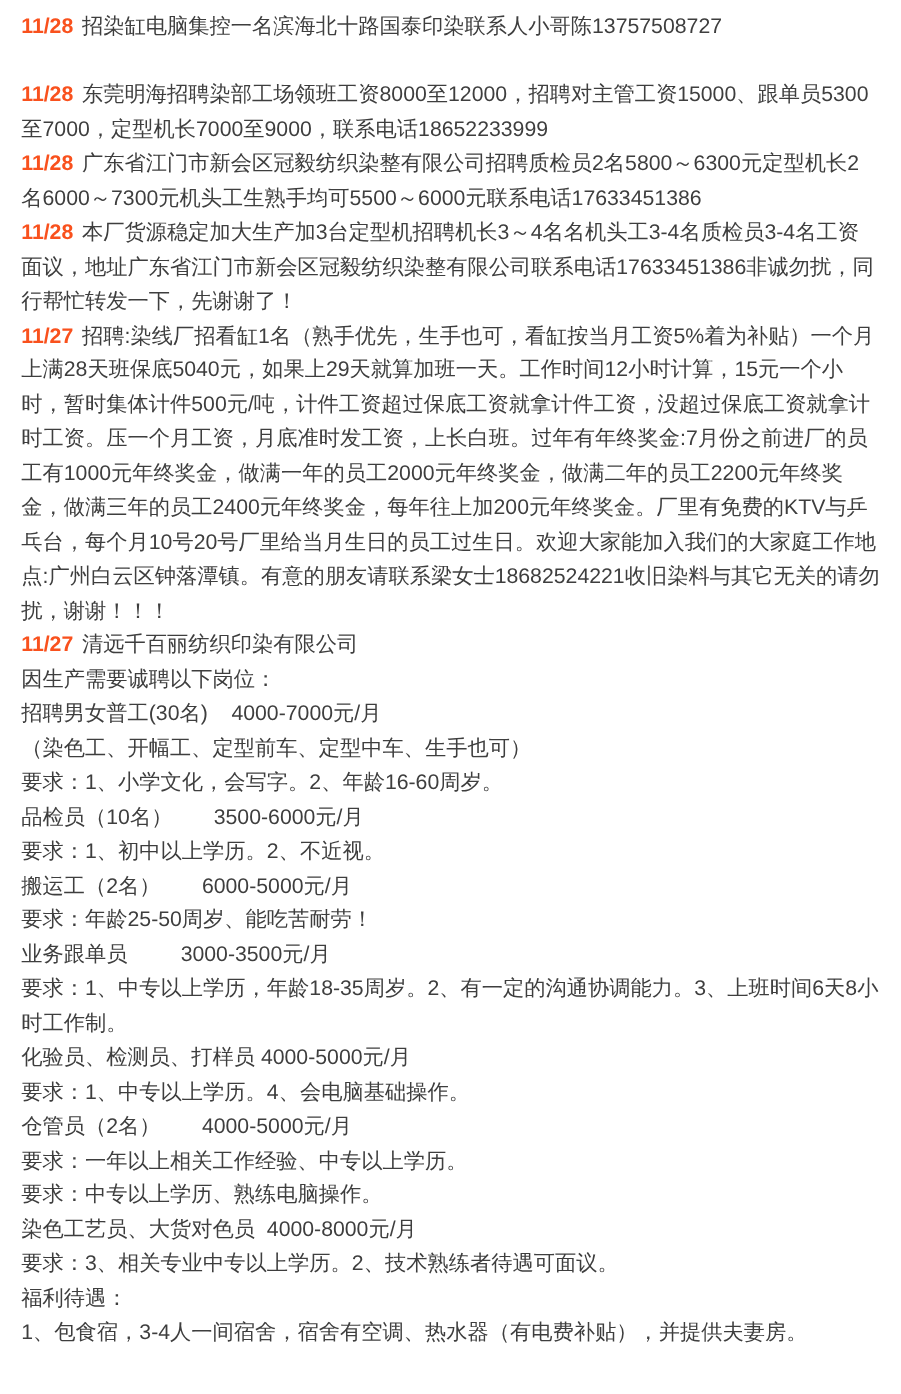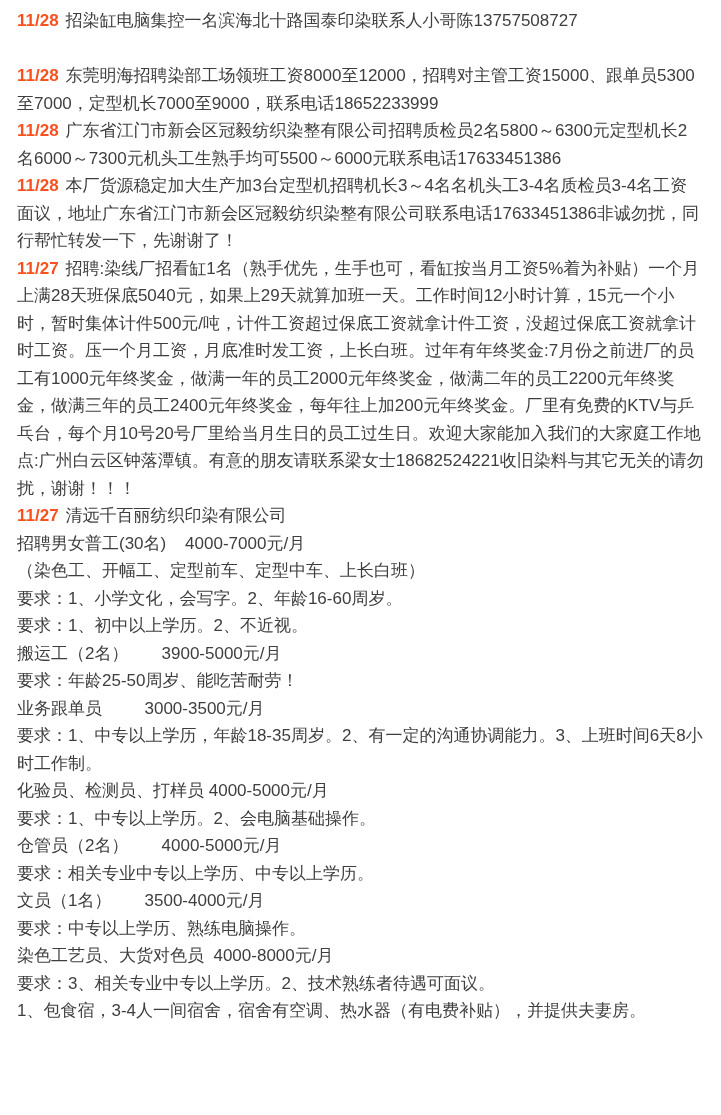--- a/index.html
+++ b/index.html
@@ -47,52 +47,54 @@
   <p class="para"><span class="date">11/28</span><span class="txt">东莞明海招聘染部工场领班工资8000至12000，招聘对主管工资15000、跟单员5300至7000，定型机长7000至9000，联系电话18652233999</span></p>
 
   <p class="para"><span class="date">11/28</span><span class="txt">广东省江门市新会区冠毅纺织染整有限公司招聘质检员2名5800～6300元定型机长2名6000～7300元机头工生熟手均可5500～6000元联系电话17633451386</span></p>
 
   <p class="para"><span class="date">11/28</span><span class="txt">本厂货源稳定加大生产加3台定型机招聘机长3～4名名机头工3-4名质检员3-4名工资面议，地址广东省江门市新会区冠毅纺织染整有限公司联系电话17633451386非诚勿扰，同行帮忙转发一下，先谢谢了！</span></p>
 
   <p class="para"><span class="date">11/27</span><span class="txt">招聘:染线厂招看缸1名（熟手优先，生手也可，看缸按当月工资5%着为补贴）一个月上满28天班保底5040元，如果上29天就算加班一天。工作时间12小时计算，15元一个小时，暂时集体计件500元/吨，计件工资超过保底工资就拿计件工资，没超过保底工资就拿计时工资。压一个月工资，月底准时发工资，上长白班。过年有年终奖金:7月份之前进厂的员工有1000元年终奖金，做满一年的员工2000元年终奖金，做满二年的员工2200元年终奖金，做满三年的员工2400元年终奖金，每年往上加200元年终奖金。厂里有免费的KTV与乒乓台，每个月10号20号厂里给当月生日的员工过生日。欢迎大家能加入我们的大家庭工作地点:广州白云区钟落潭镇。有意的朋友请联系梁女士18682524221收旧染料与其它无关的请勿扰，谢谢！！！</span></p>
 
   <p class="para"><span class="date">11/27</span><span class="txt">清远千百丽纺织印染有限公司</span></p>
 
+  <p class="para"><span class="txt">因生产需要诚聘以下岗位：</span></p>
 
   <p class="para"><span class="txt">招聘男女普工(30名)    4000-7000元/月</span></p>
 
-  <p class="para"><span class="txt">（染色工、开幅工、定型前车、定型中车、上长白班）</span></p>
+  <p class="para"><span class="txt">（染色工、开幅工、定型前车、定型中车、生手也可）</span></p>
 
   <p class="para"><span class="txt">要求：1、小学文化，会写字。2、年龄16-60周岁。</span></p>
 
+  <p class="para"><span class="txt">品检员（10名）       3500-6000元/月</span></p>
 
   <p class="para"><span class="txt">要求：1、初中以上学历。2、不近视。</span></p>
 
 
 
-  <p class="para"><span class="txt">搬运工（2名）       3900-5000元/月</span></p>
+  <p class="para"><span class="txt">搬运工（2名）       6000-5000元/月</span></p>
 
   <p class="para"><span class="txt">要求：年龄25-50周岁、能吃苦耐劳！</span></p>
 
   <p class="para"><span class="txt">业务跟单员         3000-3500元/月</span></p>
 
   <p class="para"><span class="txt">要求：1、中专以上学历，年龄18-35周岁。2、有一定的沟通协调能力。3、上班时间6天8小时工作制。</span></p>
 
   <p class="para"><span class="txt">化验员、检测员、打样员 4000-5000元/月</span></p>
 
-  <p class="para"><span class="txt">要求：1、中专以上学历。2、会电脑基础操作。</span></p>
+  <p class="para"><span class="txt">要求：1、中专以上学历。4、会电脑基础操作。</span></p>
 
   <p class="para"><span class="txt">仓管员（2名）       4000-5000元/月</span></p>
 
-  <p class="para"><span class="txt">要求：相关专业中专以上学历、中专以上学历。</span></p>
+  <p class="para"><span class="txt">要求：一年以上相关工作经验、中专以上学历。</span></p>
 
-  <p class="para"><span class="txt">文员（1名）       3500-4000元/月</span></p>
 
   <p class="para"><span class="txt">要求：中专以上学历、熟练电脑操作。</span></p>
 
   <p class="para"><span class="txt">染色工艺员、大货对色员  4000-8000元/月</span></p>
 
   <p class="para"><span class="txt">要求：3、相关专业中专以上学历。2、技术熟练者待遇可面议。</span></p>
 
+  <p class="para"><span class="txt">福利待遇：</span></p>
 
   <p class="para"><span class="txt">1、包食宿，3-4人一间宿舍，宿舍有空调、热水器（有电费补贴），并提供夫妻房。</span></p>
 
 </main>
 
 </body></html>

